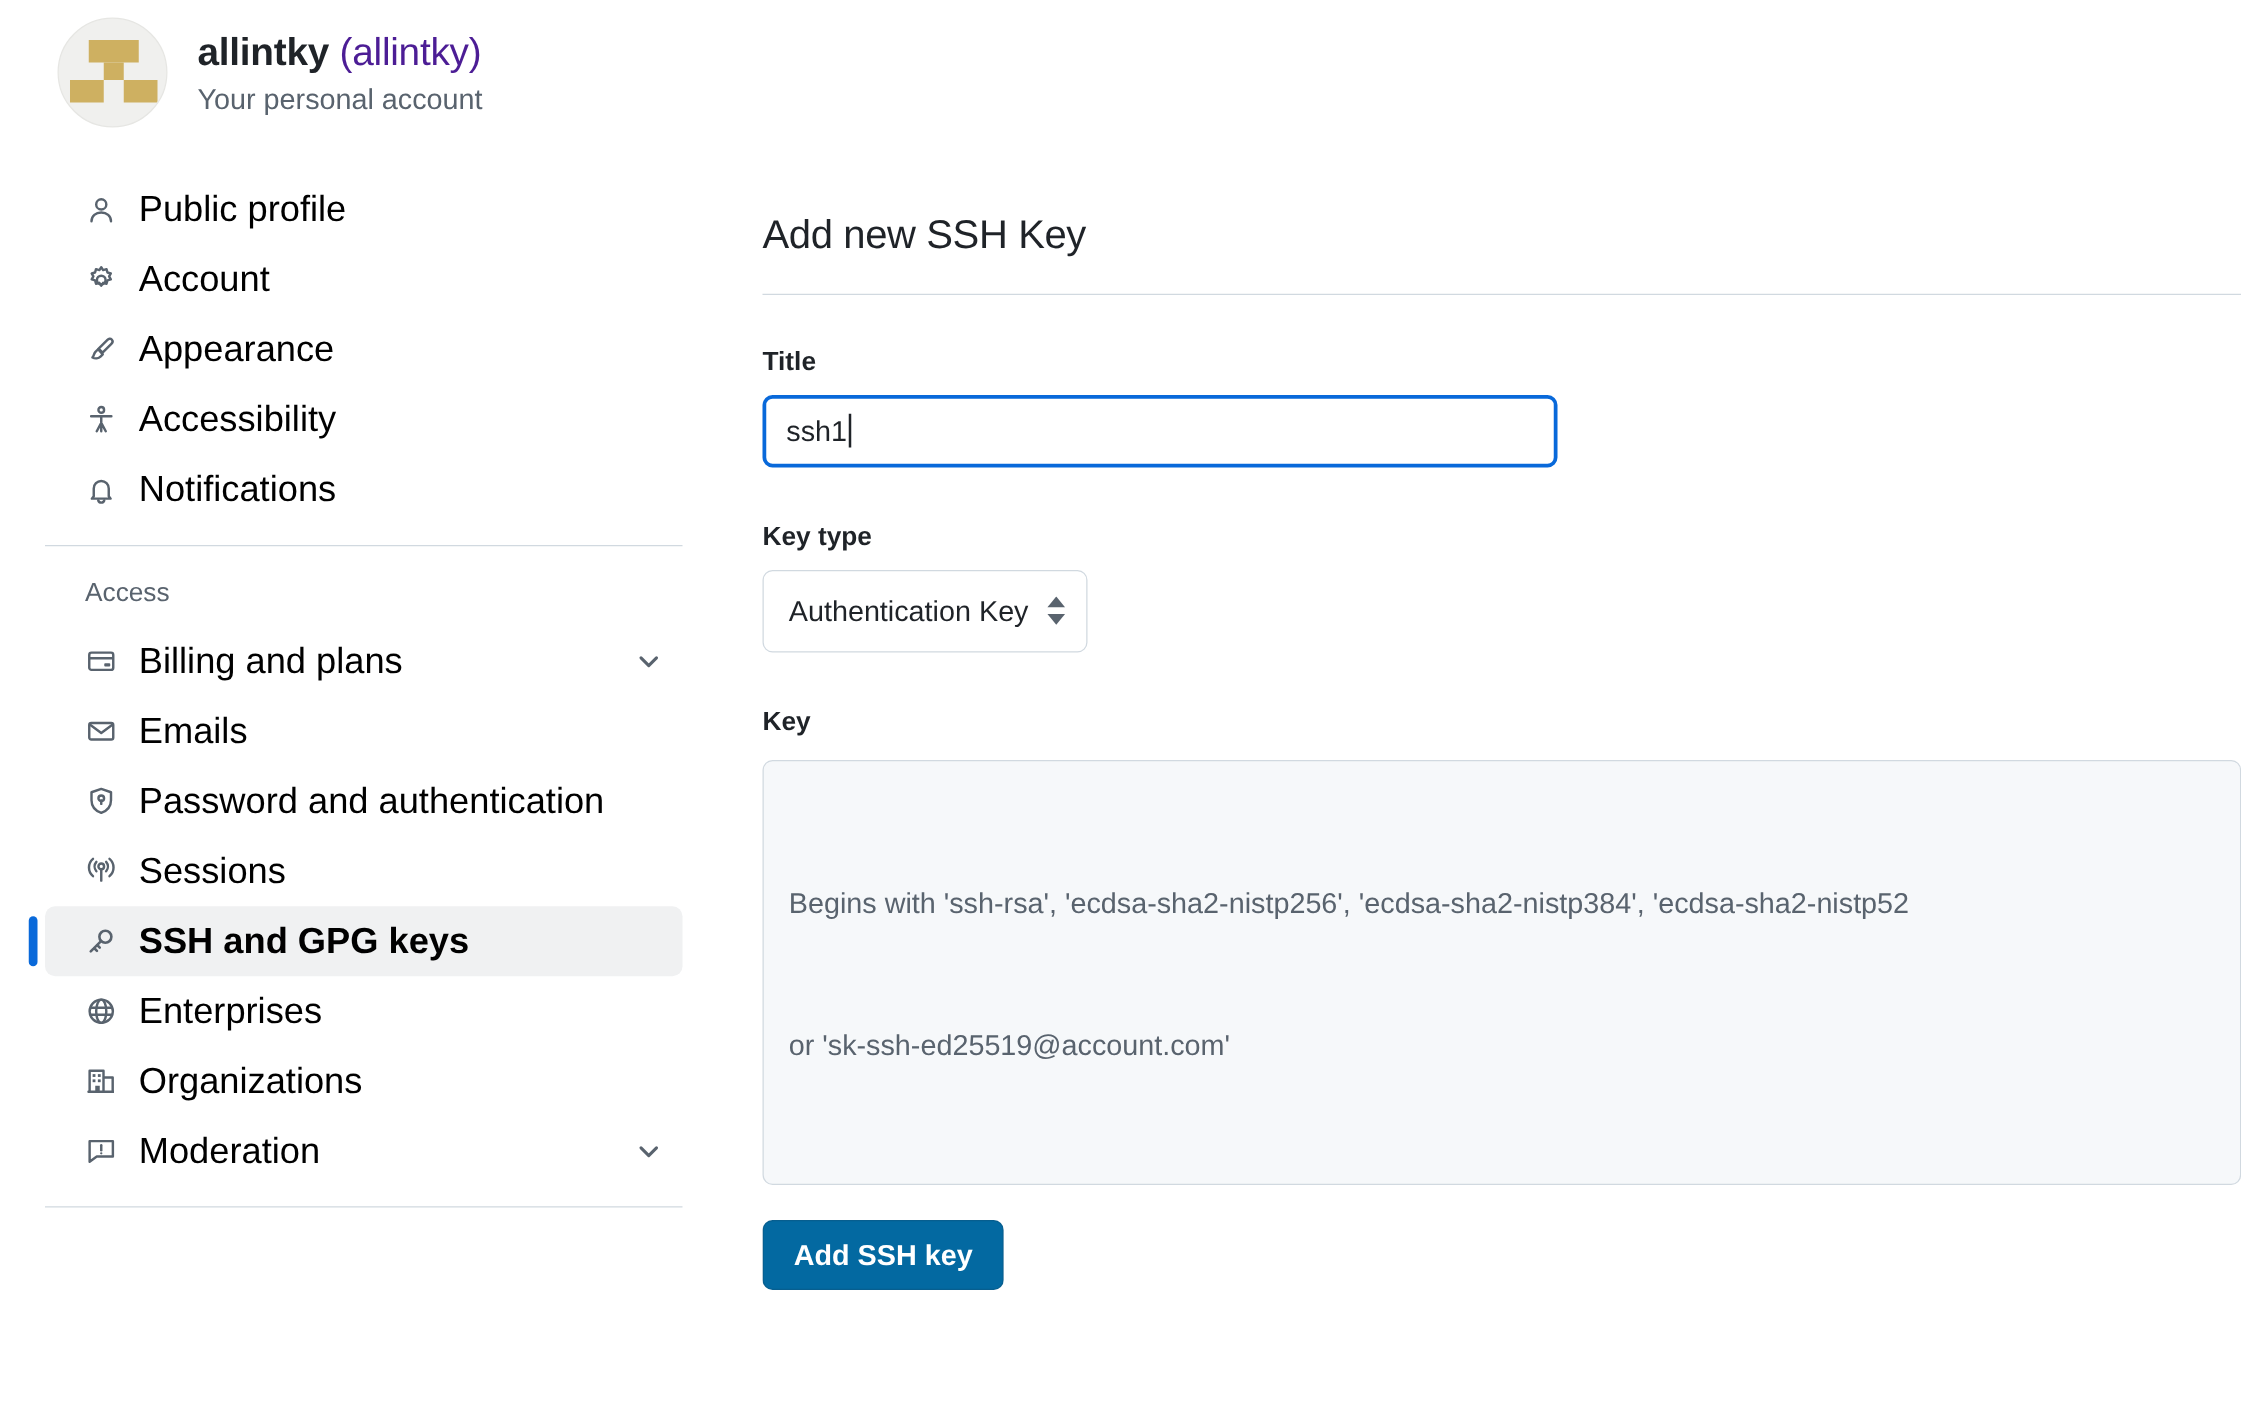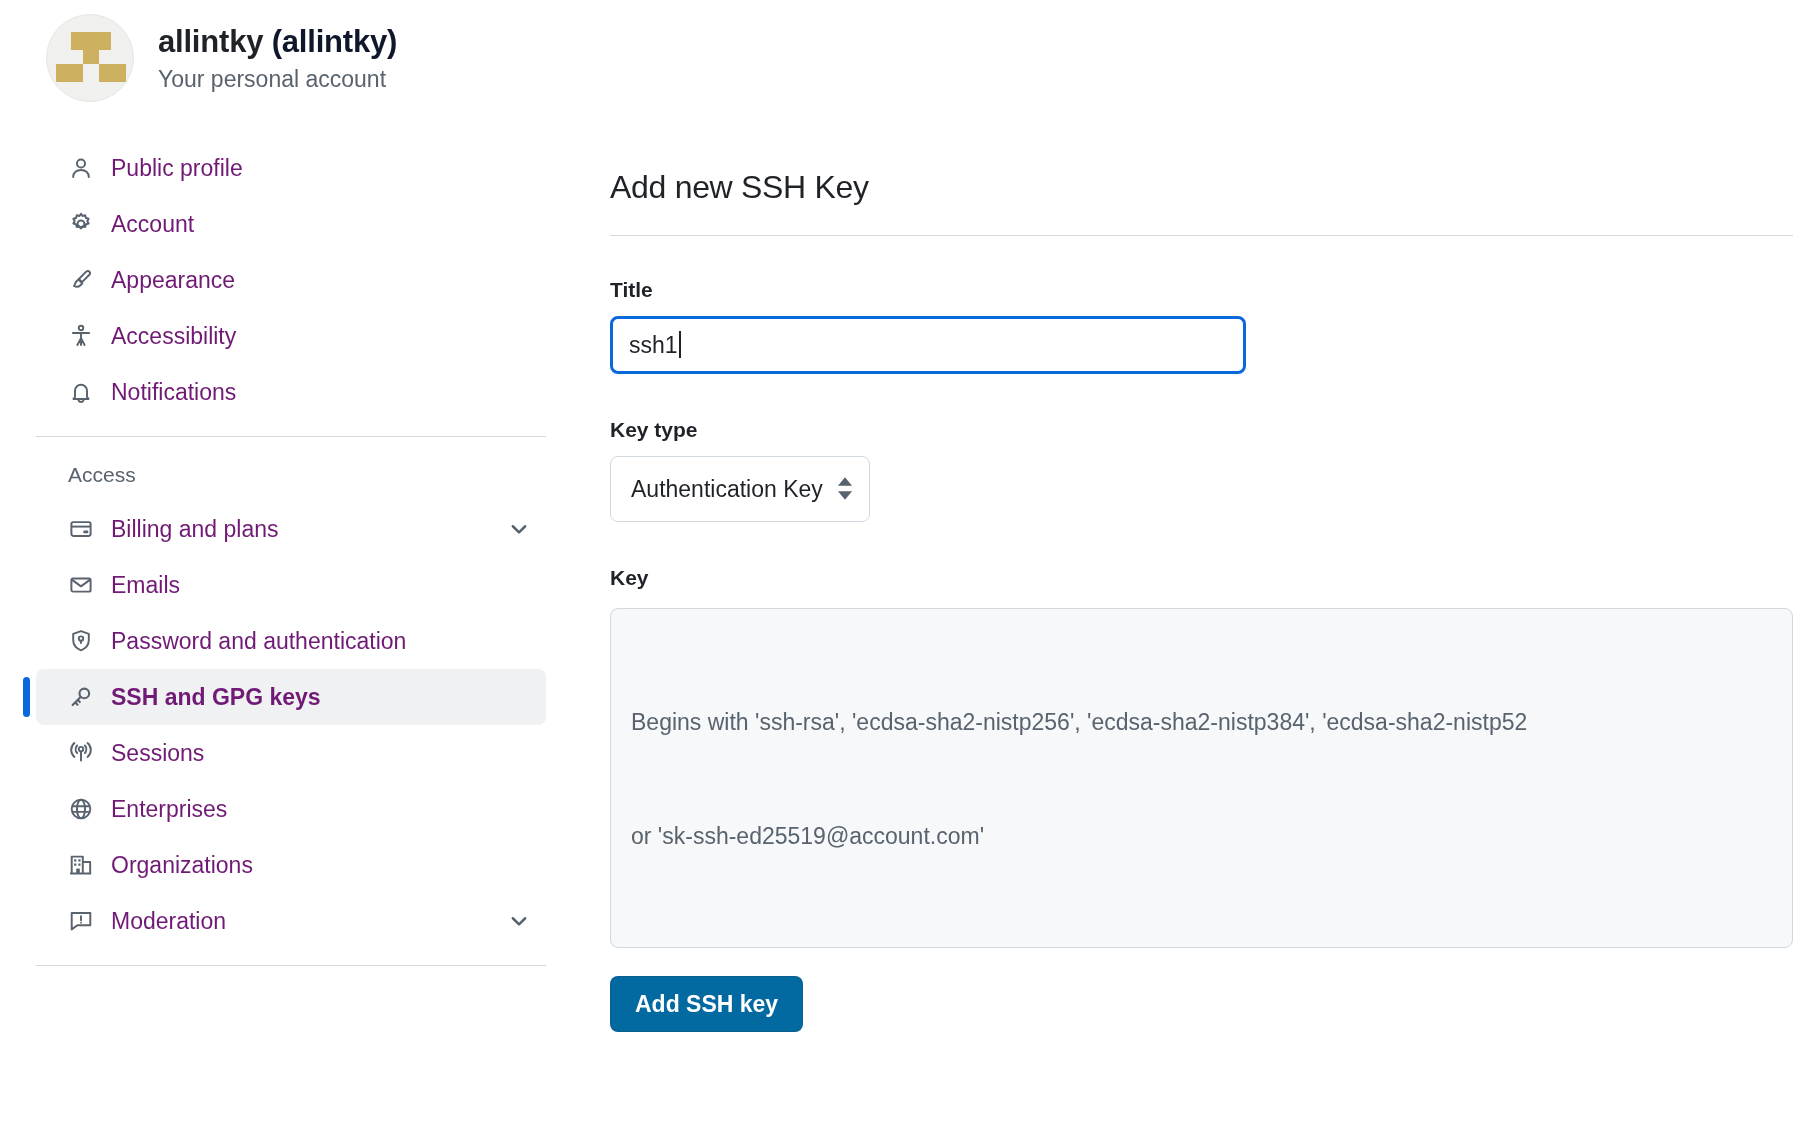--- a/index.html
+++ b/index.html
@@ -26,38 +26,38 @@
   .avatar .blk { position: absolute; background: #ceb061; }
   .avatar .b1 { left: 24px; top: 17px; width: 40px; height: 18px; }
   .avatar .b2 { left: 36px; top: 35px; width: 16px; height: 14px; }
   .avatar .b3 { left: 9px; top: 49px; width: 27px; height: 18px; }
   .avatar .b4 { left: 52px; top: 49px; width: 27px; height: 18px; }
   .acct-text { display: flex; flex-direction: column; justify-content: center; }
   .acct-name {
     font-size: 31px; line-height: 40px; font-weight: 700;
     color: #1f2328; letter-spacing: -0.2px;
   }
-  .acct-name .login { color: #0f172a; font-weight: 700; }
+  .acct-name .login { color: #4c1d95; font-weight: 400; }
   .acct-sub { font-size: 23px; line-height: 32px; color: #59636e; margin-top: 1px; }
 
   
   .sidebar { position: absolute; left: 36px; top: 140px; width: 510px; }
   .nav-item {
     position: relative;
     display: flex; align-items: center; gap: 17px;
     height: 56px; padding: 0 16px 0 32px;
     border-radius: 8px; cursor: pointer;
   }
   .nav-item .ico {
     width: 26px; height: 26px; flex: none;
     display: flex; align-items: center; justify-content: center;
     color: #59636e;
   }
   .nav-item .ico svg { display: block; }
-  .nav-label { font-size: 23px; line-height: 30px; color: #701a75; white-space: nowrap; }
+  .nav-label { font-size: 29px; line-height: 30px; color: #000000; white-space: nowrap; }
   .nav-item.active { background: #f0f1f2; }
   .nav-item.active .nav-label { font-weight: 700; }
   .nav-item.active::before {
     content: ""; position: absolute; left: -13px; top: 8px;
     width: 7px; height: 40px; border-radius: 7px; background: #0969da;
   }
   .chev { margin-left: auto; color: #59636e; display: flex; align-items: center; }
 
   .nav-divider { height: 1px; background: #d1d9e0; margin: 16px 0 0 0; width: 510px; }
   .section-label {
@@ -239,40 +239,40 @@
       <span class="ico">
         <svg width="24" height="24" viewBox="0 0 16 16" fill="none" stroke="currentColor" stroke-width="1.3">
           <path d="M8 1.4l5.2 1.8v4.2c0 3.3-2.3 5.7-5.2 6.8-2.9-1.1-5.2-3.5-5.2-6.8V3.2z" stroke-linejoin="round"></path>
           <circle cx="8" cy="6.4" r="1.5"></circle>
           <path d="M8 7.6v1.8" stroke-linecap="round"></path>
         </svg>
       </span>
       <span class="nav-label">Password and authentication</span>
     </div>
 
-    <div class="nav-item active">
-      <span class="ico">
-        <svg width="24" height="24" viewBox="0 0 16 16" fill="none" stroke="currentColor" stroke-width="1.4">
-          <circle cx="10.2" cy="5.6" r="3.2"></circle>
-          <path d="M7.9 7.9L2.4 13.4M4.2 11.6l1.5 1.5M5.8 10l1.4 1.4" stroke-linecap="round"></path>
-        </svg>
-      </span>
-      <span class="nav-label">SSH and GPG keys</span>
-    </div>
-
     <div class="nav-item">
       <span class="ico">
         <svg width="24" height="24" viewBox="0 0 16 16" fill="none" stroke="currentColor" stroke-width="1.3" stroke-linecap="round">
           <circle cx="8" cy="5.4" r="1.5"></circle>
           <path d="M8 7.2V13"></path>
           <path d="M5.4 3a3.8 3.8 0 000 5M10.6 3a3.8 3.8 0 010 5"></path>
           <path d="M3.6 1.4a6 6 0 000 9.2M12.4 1.4a6 6 0 010 9.2"></path>
         </svg>
       </span>
       <span class="nav-label">Sessions</span>
+    </div>
+
+    <div class="nav-item active">
+      <span class="ico">
+        <svg width="24" height="24" viewBox="0 0 16 16" fill="none" stroke="currentColor" stroke-width="1.4">
+          <circle cx="10.2" cy="5.6" r="3.2"></circle>
+          <path d="M7.9 7.9L2.4 13.4M4.2 11.6l1.5 1.5M5.8 10l1.4 1.4" stroke-linecap="round"></path>
+        </svg>
+      </span>
+      <span class="nav-label">SSH and GPG keys</span>
     </div>
 
     <div class="nav-item">
       <span class="ico">
         <svg width="24" height="24" viewBox="0 0 16 16" fill="none" stroke="currentColor" stroke-width="1.3">
           <circle cx="8" cy="8" r="6.2"></circle>
           <ellipse cx="8" cy="8" rx="2.7" ry="6.2"></ellipse>
           <path d="M2.1 6.1h11.8M2.1 9.9h11.8"></path>
         </svg>
       </span>

